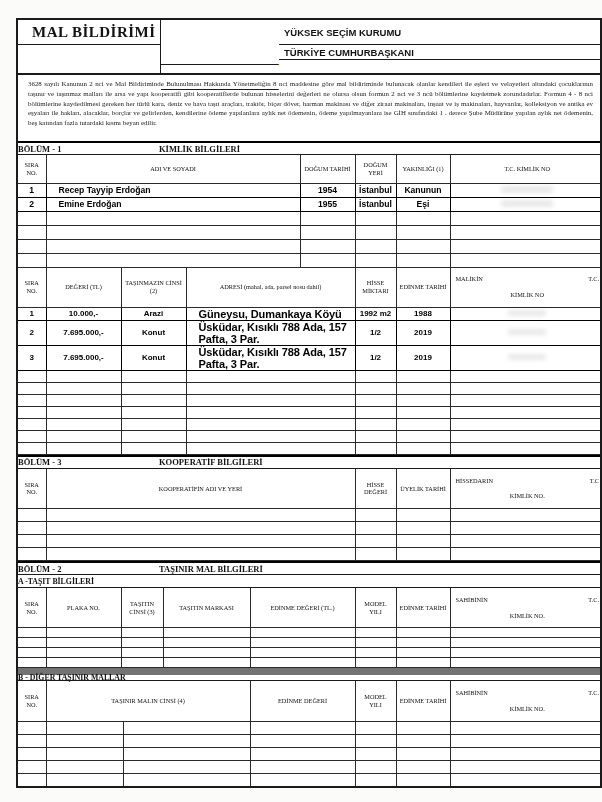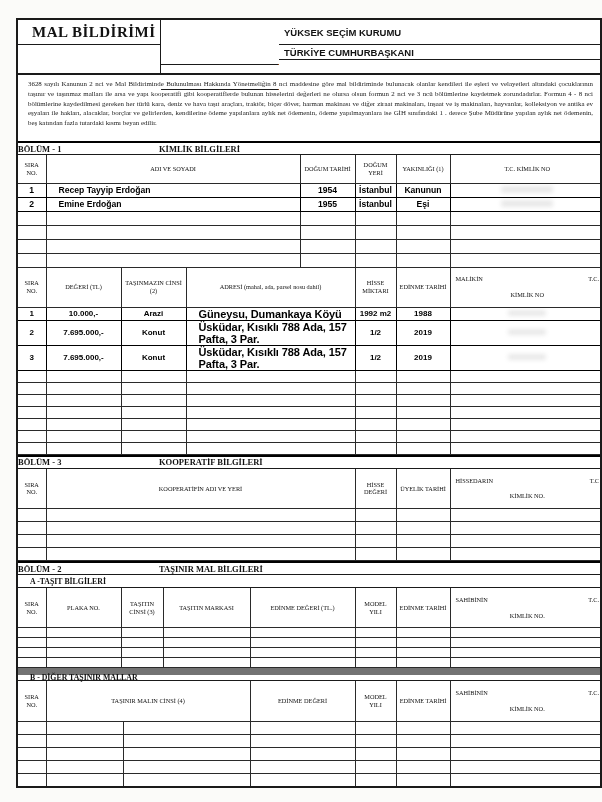--- a/index.html
+++ b/index.html
@@ -21,21 +21,21 @@
   .cell-title .t{font-size:15px;font-weight:bold;letter-spacing:.5px;}
   .cell-blank{grid-row:2 / span 2;grid-column:1;border-right:1px solid #1a1a1a;}
   .flabel{border-right:1px solid #f97316;font-weight:bold;font-size:7.5px;display:flex;align-items:center;padding-left:4px;margin-top:44px;}
   .fvalue{font-family:"Liberation Sans", sans-serif;font-weight:bold;font-size:9.5px;display:flex;align-items:center;padding-left:5px;}
   .rb{border-bottom:1px solid #1a1a1a;}
   
   .intro{height:66px;box-sizing:border-box;padding:4px 7px 0 10px;font-size:6.9px;line-height:1.42;text-align:justify;color:#222;}
   
   .secbar{height:14px;box-sizing:border-box;border-top:2.5px solid #000;border-bottom:1px solid #1a1a1a;display:flex;align-items:center;font-weight:bold;font-size:8.5px;}
   .secbar .lbl{padding-left:0;width:141px;flex:0 0 auto;}
-  .subbar{height:13px;box-sizing:border-box;border-bottom:1px solid #1a1a1a;display:flex;align-items:center;font-weight:bold;font-size:7.8px;padding-left:12px;}
+  .subbar{height:13px;box-sizing:border-box;border-bottom:1px solid #1a1a1a;display:flex;align-items:center;font-weight:bold;font-size:7.8px;padding-left:0;}
   .subbar.thick{border-top:7px solid #737373;}
   
   table{width:100%;border-collapse:collapse;table-layout:fixed;}
   th,td{border:1px solid #2a2a2a;padding:0 2px;box-sizing:border-box;overflow:hidden;vertical-align:middle;}
   th{font-weight:normal;font-size:6.3px;line-height:1.25;text-align:center;white-space:pre-line;}
   tr th:first-child, tr td:first-child{border-left:none;}
   tr th:last-child, tr td:last-child{border-right:none;}
   table tr:first-child th{border-top:none;}
   td{font-size:7px;}
   tr.f td{border-width:1.8px;border-color:#000;font-family:"Liberation Sans", sans-serif;font-weight:bold;color:#000;}

